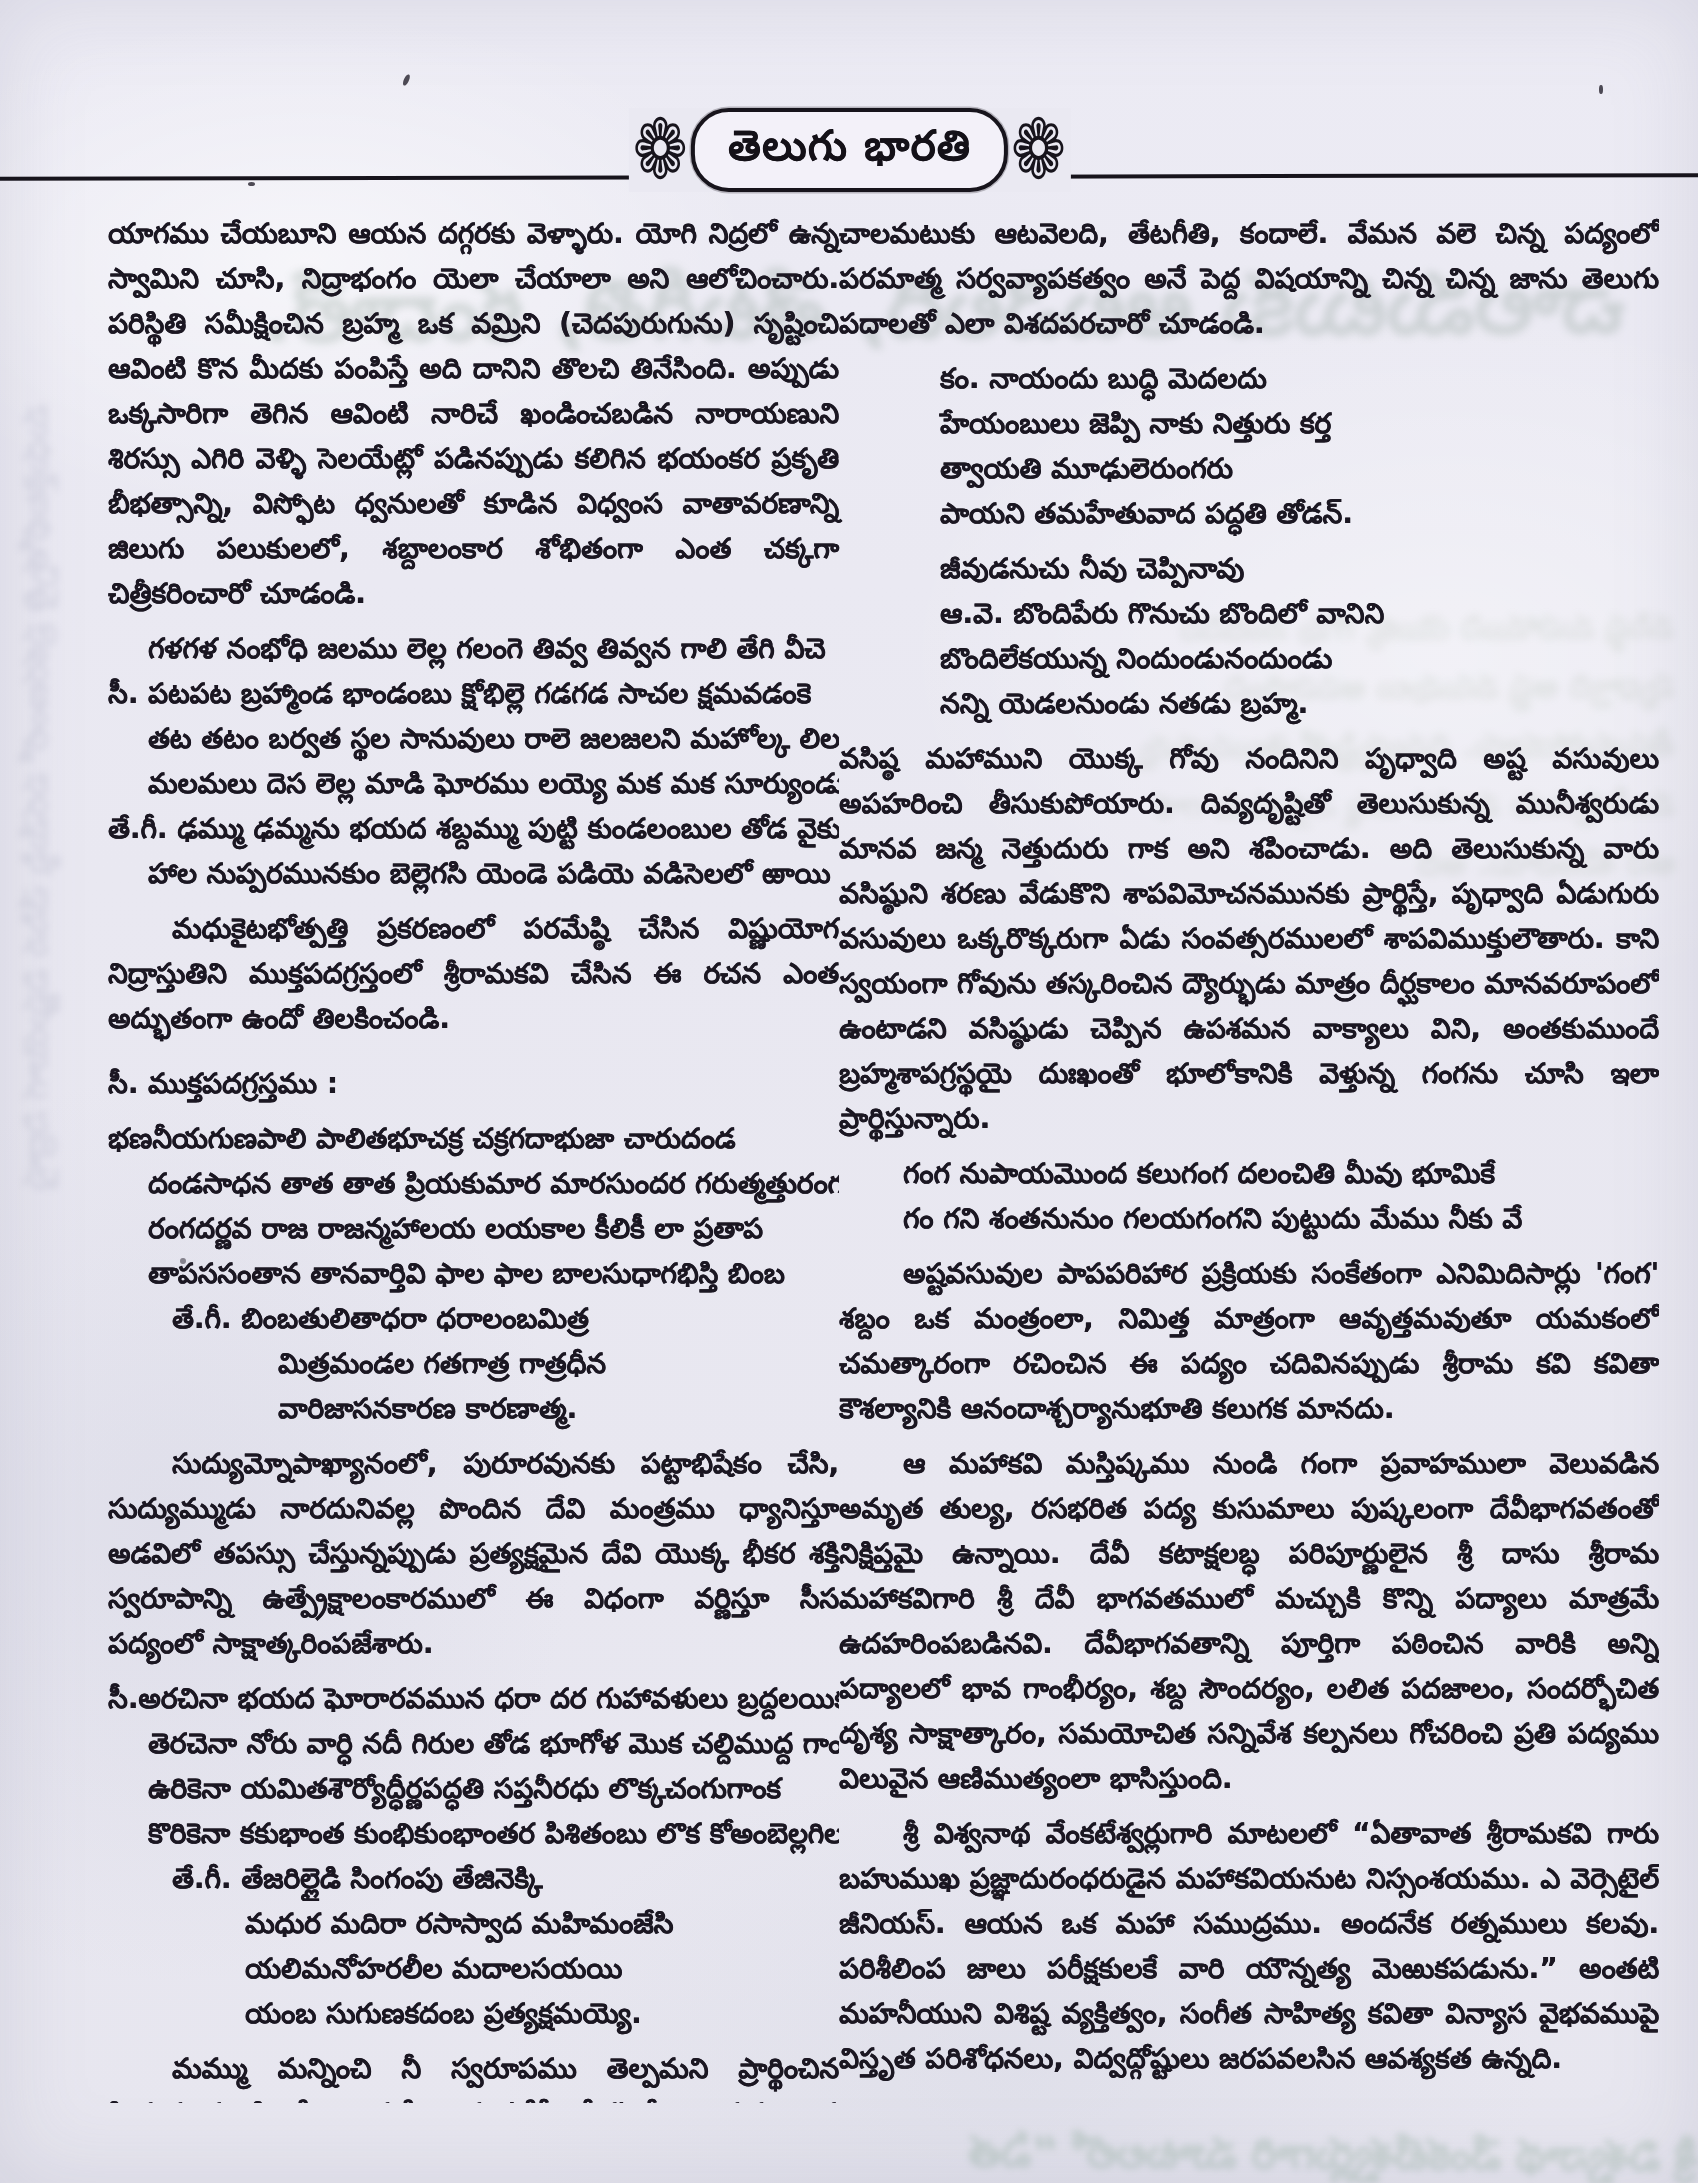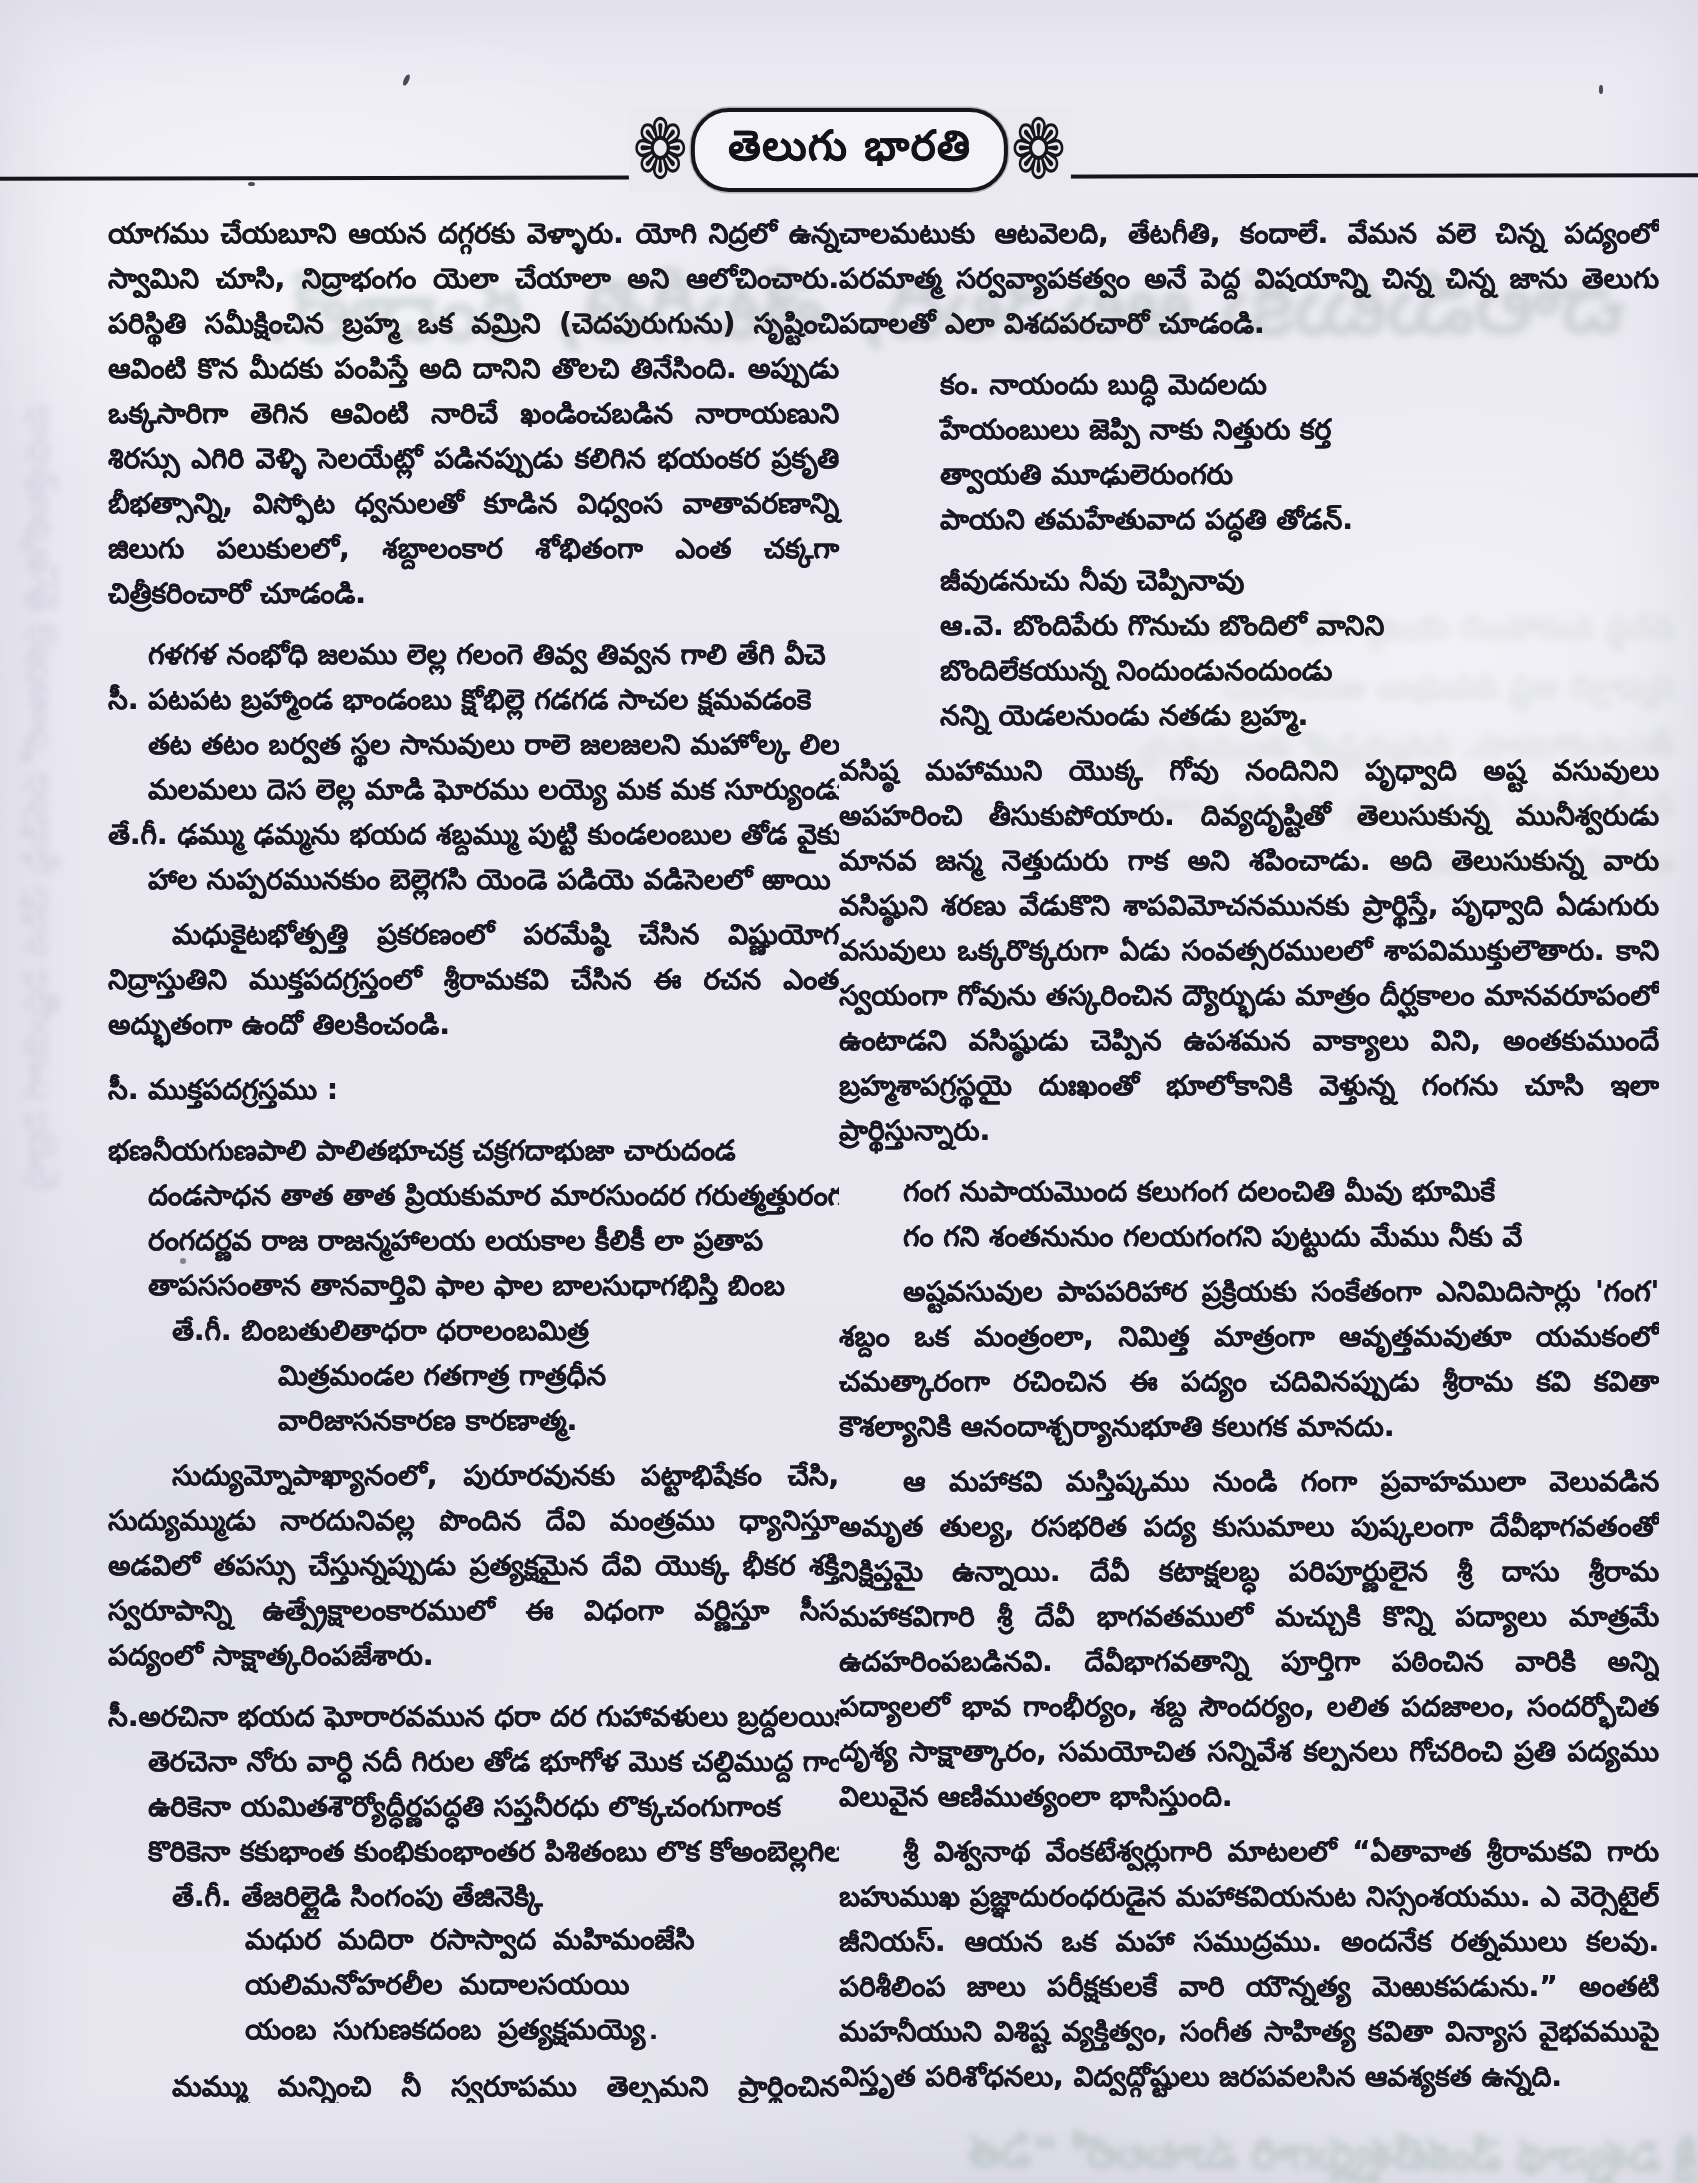--- a/index.html
+++ b/index.html
@@ -31,27 +31,27 @@
   .columns{position:absolute;top:211px;left:108px;right:40px;height:1892px;overflow:hidden;
     display:flex;}
   .col{font-size:28px;font-weight:bold;line-height:45px;text-align:justify;text-align-last:left;
     color:#1b1722;text-shadow:0.3px 0 #1b1722;}
   .col-left{width:731px;flex:none;}
   .col-right{flex:1;min-width:0;}
   .block{margin:0 0 10px 0;}
   .para{}
   .first-indent{text-indent:64px;}
   .heading{margin-top:20px;}
-  .poem{margin-top:16px;}
+  .poem{margin-top:10px;}
   .poem-line{white-space:nowrap;overflow:hidden;text-align:left;}
   .L0{padding-left:0;}
   .L1{padding-left:40px;}
   .L2{padding-left:64px;}
   .L3{padding-left:101px;}
-  .L4{padding-left:137px;font-family:Liberation Mono, monospace;}
+  .L4{padding-left:137px;}
   .L5{padding-left:170px;}
   
   .ghost{position:absolute;pointer-events:none;overflow:hidden;white-space:nowrap;
     color:#7d9488;filter:blur(4.3px);font-weight:bold;z-index:0;}
   .ghost-title{top:260px;left:108px;width:1517px;height:123px;font-size:83px;
     opacity:.30;transform:scaleX(-1) rotate(.4deg);color:#84988d;}
   .ghost-left{top:404px;left:13px;width:87px;height:1228px;font-size:33px;opacity:.20;
     writing-mode:vertical-rl;transform:scaleX(-1);color:#8f93ac;filter:blur(3.6px);}
   .ghost-mid{top:599px;left:1112px;width:563px;height:520px;font-size:32px;opacity:.16;
     transform:scaleX(-1) rotate(.3deg);white-space:normal;line-height:59px;color:#88997f;}

